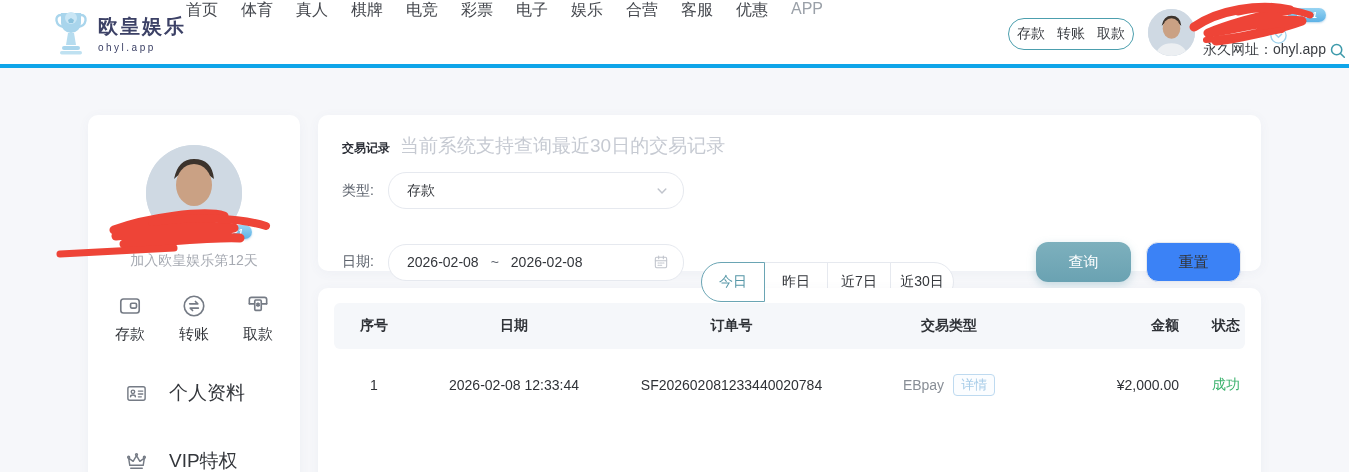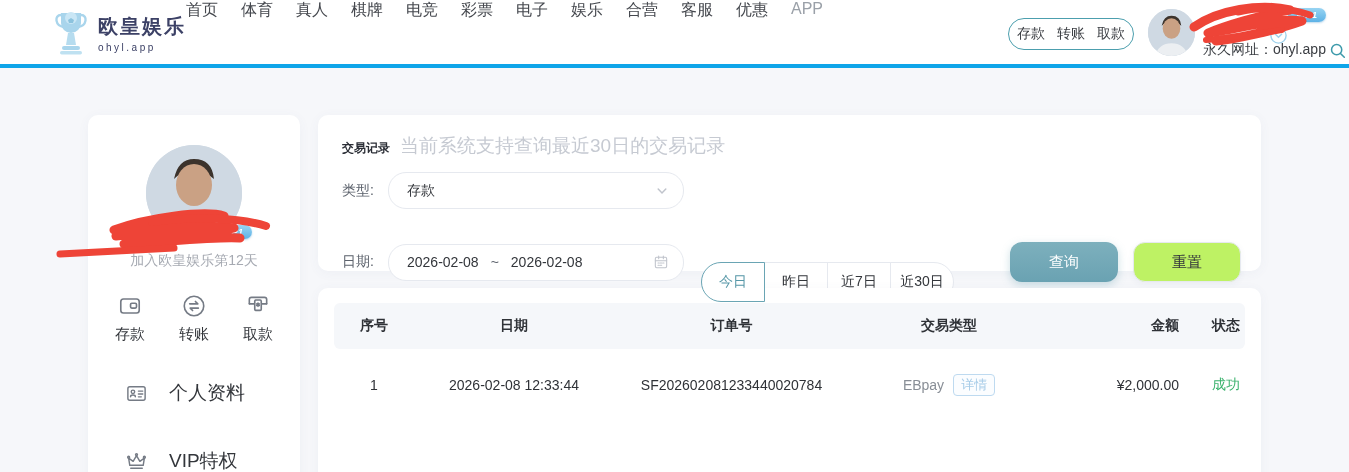--- a/index.html
+++ b/index.html
@@ -47,23 +47,23 @@
   .select-box, .date-box { width:296px; height:37px; border:1px solid #e6e9ef; border-radius:18px; display:flex; align-items:center; padding:0 14px 0 18px; font-size:14px; color:#33363b; background:#fff; cursor:pointer; }
   .select-box .val { flex:1; }
   .date-sep { margin:0 12px; color:#5c626c; }
   .date-spacer { flex:1; }
   .range-group { display:flex; margin-left:17px;margin-top:40px; }
   .range-btn { min-width:64px; height:40px; display:flex; align-items:center; justify-content:center; font-size:14px; color:#33363b; border:1px solid #e6e9ef; background:#fff; margin-left:-1px; cursor:pointer; }
   .range-btn:first-child { border-radius:20px 0 0 20px; margin-left:0; }
   .range-btn:last-child { border-radius:0 20px 20px 0; }
   .range-btn.active { border-color:#6aa5b4; color:#5697a7; position:relative; z-index:1; }
   .f-actions { margin-left:auto; display:flex; gap:15px; }
-  .btn { width:108px; height:40px; border-radius:12px; display:flex; align-items:center; justify-content:center; font-size:15px; cursor:pointer; }
+  .btn { width:95px; height:40px; border-radius:12px; display:flex; align-items:center; justify-content:center; font-size:15px; cursor:pointer; }
   .btn-primary { background:linear-gradient(180deg,#7db0bd,#6aa2b2); color:#fff; box-shadow:0 3px 8px rgba(106,162,178,.35); }
-  .btn-plain { background:#bef264; border:1px solid #e6e9ef; color:#33363b; box-shadow:0 2px 6px rgba(70,90,130,.06); }
+  .btn-plain { background:#3b82f6; border:1px solid #e6e9ef; color:#33363b; box-shadow:0 2px 6px rgba(70,90,130,.06); }
 
   
   .table-card { position:absolute; left:318px; top:288px; width:943px; height:196px; background:#fff; border-radius:10px 10px 0 0; padding:15px 16px; box-shadow:0 2px 12px rgba(70,90,130,.05); }
   .t-head { display:flex; align-items:center; height:46px; background:#f5f7fa; border-radius:6px; font-weight:bold; font-size:14px; color:#2f3237; }
   .t-row { display:flex; align-items:center; height:56px; margin-top:8px; font-size:14px; color:#2f3237; }
   .c0 { width:80px; text-align:center; }
   .c1 { width:200px; text-align:center; }
   .c2 { width:235px; text-align:center; }
   .c3 { width:200px; text-align:center; display:flex; align-items:center; justify-content:center; gap:9px; }
   .t-head .c3 { display:block; }

